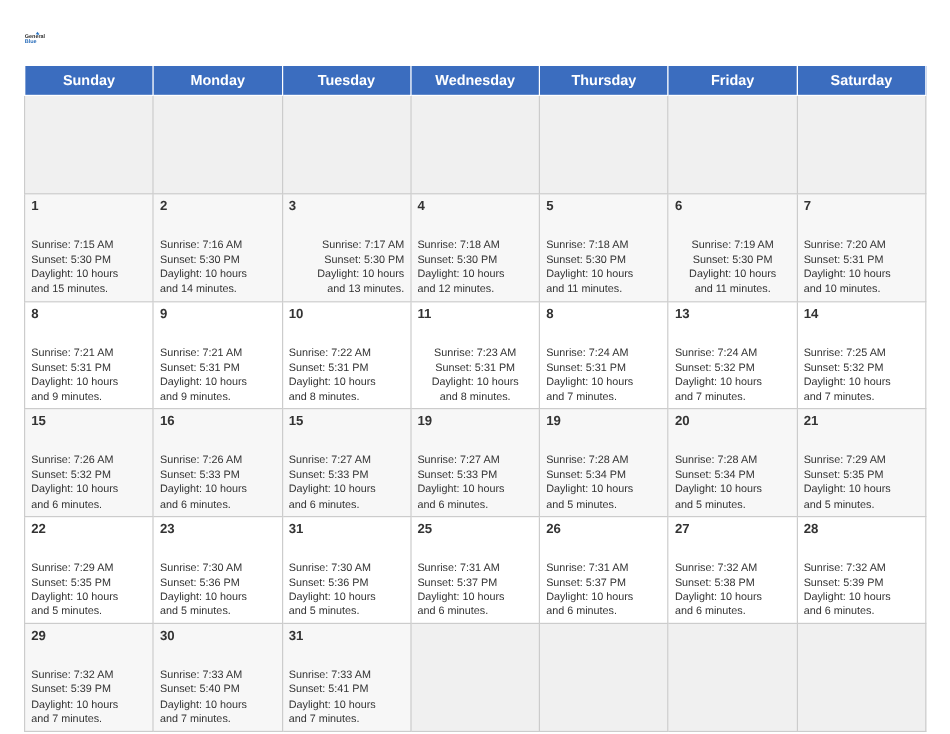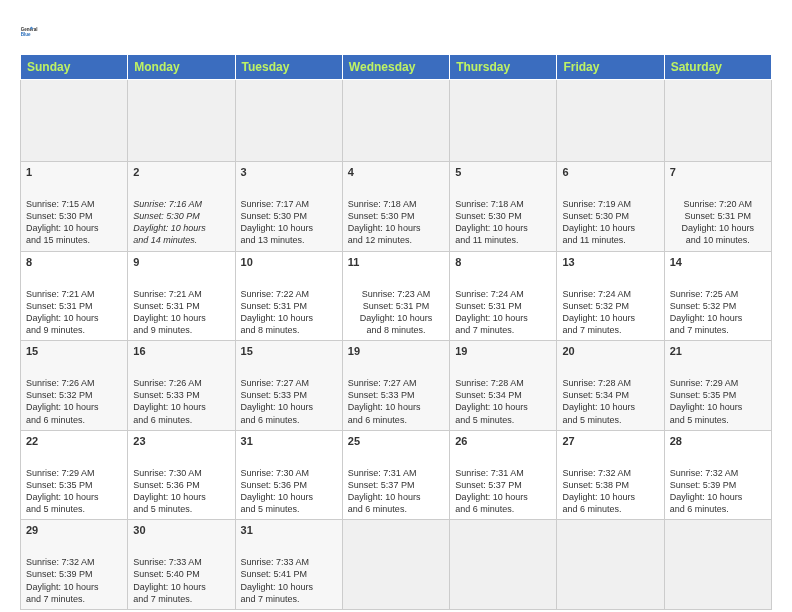--- a/index.html
+++ b/index.html
@@ -42,25 +42,25 @@
     .subtitle {
       font-size: 13px;
       color: #555;
     }
     .calendar {
       width: 100%;
       border-collapse: collapse;
     }
     .calendar th {
       background: #3b6dbf;
-      color: #bef264;
+      color: #ffffff;
       font-size: 12px;
       font-weight: bold;
       padding: 5px 6px;
-      text-align: left;
+      text-align: center;
       border: 1px solid #fff;
     }
     .calendar td {
       border: 1px solid #ccc;
       vertical-align: top;
       padding: 4px 5px;
       font-size: 9.5px;
       color: #333;
       background: #fff;
       width: calc(100%/7);
@@ -129,56 +129,56 @@
         <tr>
           <td>
             <span class="day-num">1</span>
             <div class="day-info" style="white-space: pre-line;">Sunrise: 7:15 AM
 Sunset: 5:30 PM
 Daylight: 10 hours
 and 15 minutes.</div>
           </td>
           <td>
             <span class="day-num">2</span>
-            <div class="day-info" style="white-space: pre-line; font-style: italic;">Sunrise: 7:16 AM
+            <div class="day-info" style="white-space: pre-line;">Sunrise: 7:16 AM
 Sunset: 5:30 PM
 Daylight: 10 hours
 and 14 minutes.</div>
           </td>
           <td>
             <span class="day-num">3</span>
-            <div class="day-info" style="white-space: pre-line;">Sunrise: 7:17 AM
+            <div class="day-info" style="white-space: pre-line; text-align: right;">Sunrise: 7:17 AM
 Sunset: 5:30 PM
 Daylight: 10 hours
 and 13 minutes.</div>
           </td>
           <td>
             <span class="day-num">4</span>
             <div class="day-info" style="white-space: pre-line;">Sunrise: 7:18 AM
 Sunset: 5:30 PM
 Daylight: 10 hours
 and 12 minutes.</div>
           </td>
           <td>
             <span class="day-num">5</span>
             <div class="day-info" style="white-space: pre-line;">Sunrise: 7:18 AM
 Sunset: 5:30 PM
 Daylight: 10 hours
 and 11 minutes.</div>
           </td>
           <td>
             <span class="day-num">6</span>
-            <div class="day-info" style="white-space: pre-line;">Sunrise: 7:19 AM
+            <div class="day-info" style="white-space: pre-line; text-align: center;">Sunrise: 7:19 AM
 Sunset: 5:30 PM
 Daylight: 10 hours
 and 11 minutes.</div>
           </td>
           <td>
             <span class="day-num">7</span>
-            <div class="day-info" style="white-space: pre-line; text-align: center;">Sunrise: 7:20 AM
+            <div class="day-info" style="white-space: pre-line;">Sunrise: 7:20 AM
 Sunset: 5:31 PM
 Daylight: 10 hours
 and 10 minutes.</div>
           </td>
         </tr>
         <tr>
           <td>
             <span class="day-num">8</span>
             <div class="day-info" style="white-space: pre-line;">Sunrise: 7:21 AM
 Sunset: 5:31 PM

